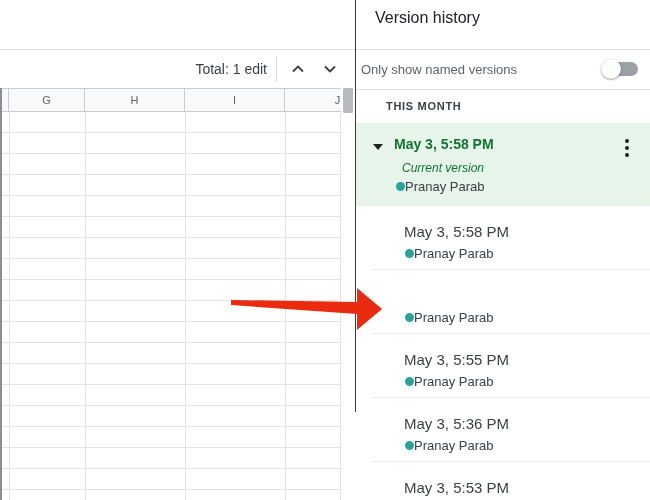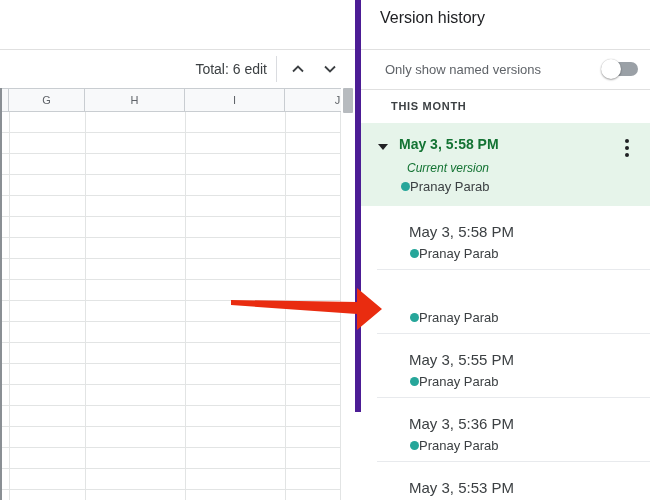--- a/index.html
+++ b/index.html
@@ -40,27 +40,27 @@
   }
   .vline { position:absolute; top:112px; width:1px; height:388px; background:#e2e4e4; }
   .vline.v1 { left:9px; } .vline.v2 { left:85px; } .vline.v3 { left:185px; }
   .vline.v4 { left:285px; } .vline.v5 { left:340px; }
   .grid-left-edge { position:absolute; left:0; top:88px; width:2px; height:412px; background:#8a8f94; }
   .scrollbar-track { position:absolute; left:342px; top:88px; width:13px; height:412px; background:#ffffff; }
   .scrollbar-thumb { position:absolute; left:1px; top:0; width:10px; height:25px; background:#b7bbbf; border-radius:1px; }
   
   .panel {
     position:absolute; left:355px; top:0; width:295px; height:412px;
-    background:#fff; border-left:6px solid #4c1d95; box-sizing:border-box;text-decoration:underline;
+    background:#fff; border-left:1px solid #4c1d95; box-sizing:border-box;text-decoration:underline;
   }
   .panel-title { position:absolute; left:19px; top:9px; font-size:16px; color:#202124; }
   .p-div { position:absolute; left:0; right:0; height:1px; background:#e0e0e0; }
   .p-div.d1 { top:49px; } .p-div.d2 { top:89px; }
   .toggle-row {
-    position:absolute; left:24px; right:12px; top:49px; height:40px;
+    position:absolute; left:5px; right:12px; top:49px; height:40px;
     display:flex; align-items:center; justify-content:space-between;text-align:center;
   }
   .toggle-label { font-size:13px; color:#5f6368; }
   .toggle { position:relative; width:37px; height:20px; }
   .toggle-track { position:absolute; left:3px; top:3px; width:34px; height:14px; border-radius:7px; background:#9aa0a6; }
   .toggle-thumb {
     position:absolute; left:0; top:0; width:20px; height:20px; border-radius:50%;
     background:#fff; box-shadow:0 1px 2px rgba(0,0,0,.35), 0 0 1px rgba(0,0,0,.25);
   }
   .section-header {
@@ -90,21 +90,21 @@
 </style>
 </head>
 <body>
 
 <div class="screen">
 
   <div class="sheet-area">
     <div class="top-divider"></div>
 
     <div class="edit-toolbar">
-      <span class="total-label">Total: 6 edit</span>
+      <span class="total-label">Total: 1 edit</span>
       <span class="tb-sep"></span>
       <span class="chev-btn">
         <svg width="14" height="8" viewBox="0 0 14 8">
           <polyline points="2,6.5 7,1.5 12,6.5" fill="none" stroke="#3c4043" stroke-width="1.8"></polyline>
         </svg>
       </span>
       <span style="width:8px"></span>
       <span class="chev-btn">
         <svg width="14" height="8" viewBox="0 0 14 8">
           <polyline points="2,1.5 7,6.5 12,1.5" fill="none" stroke="#3c4043" stroke-width="1.8"></polyline>

